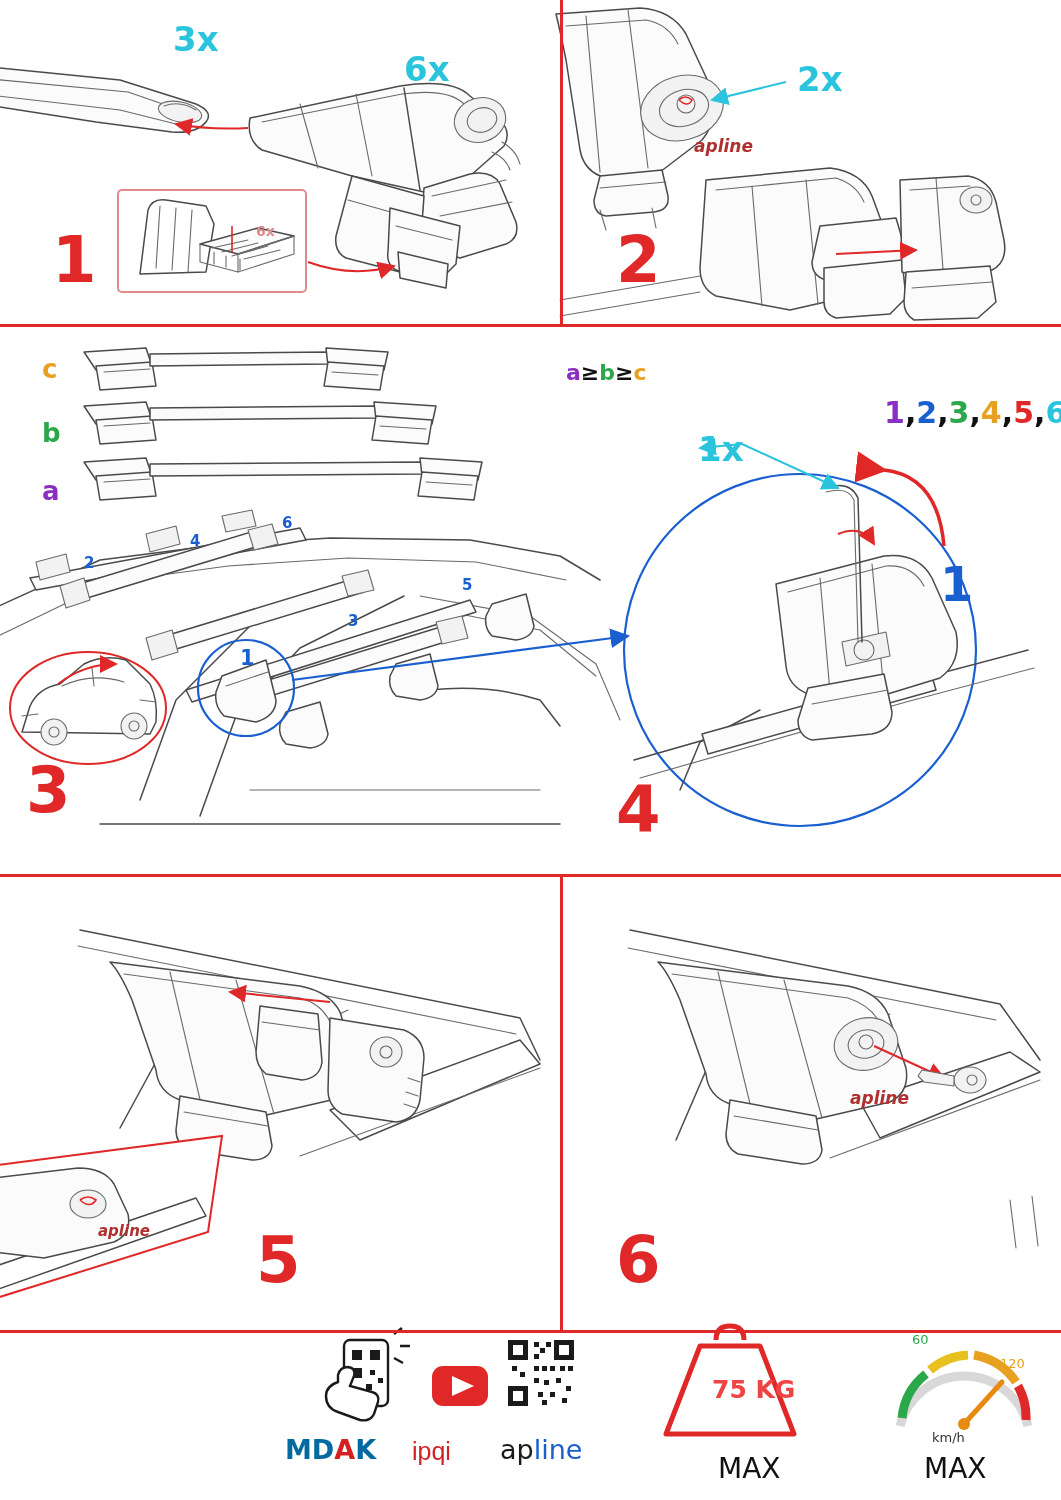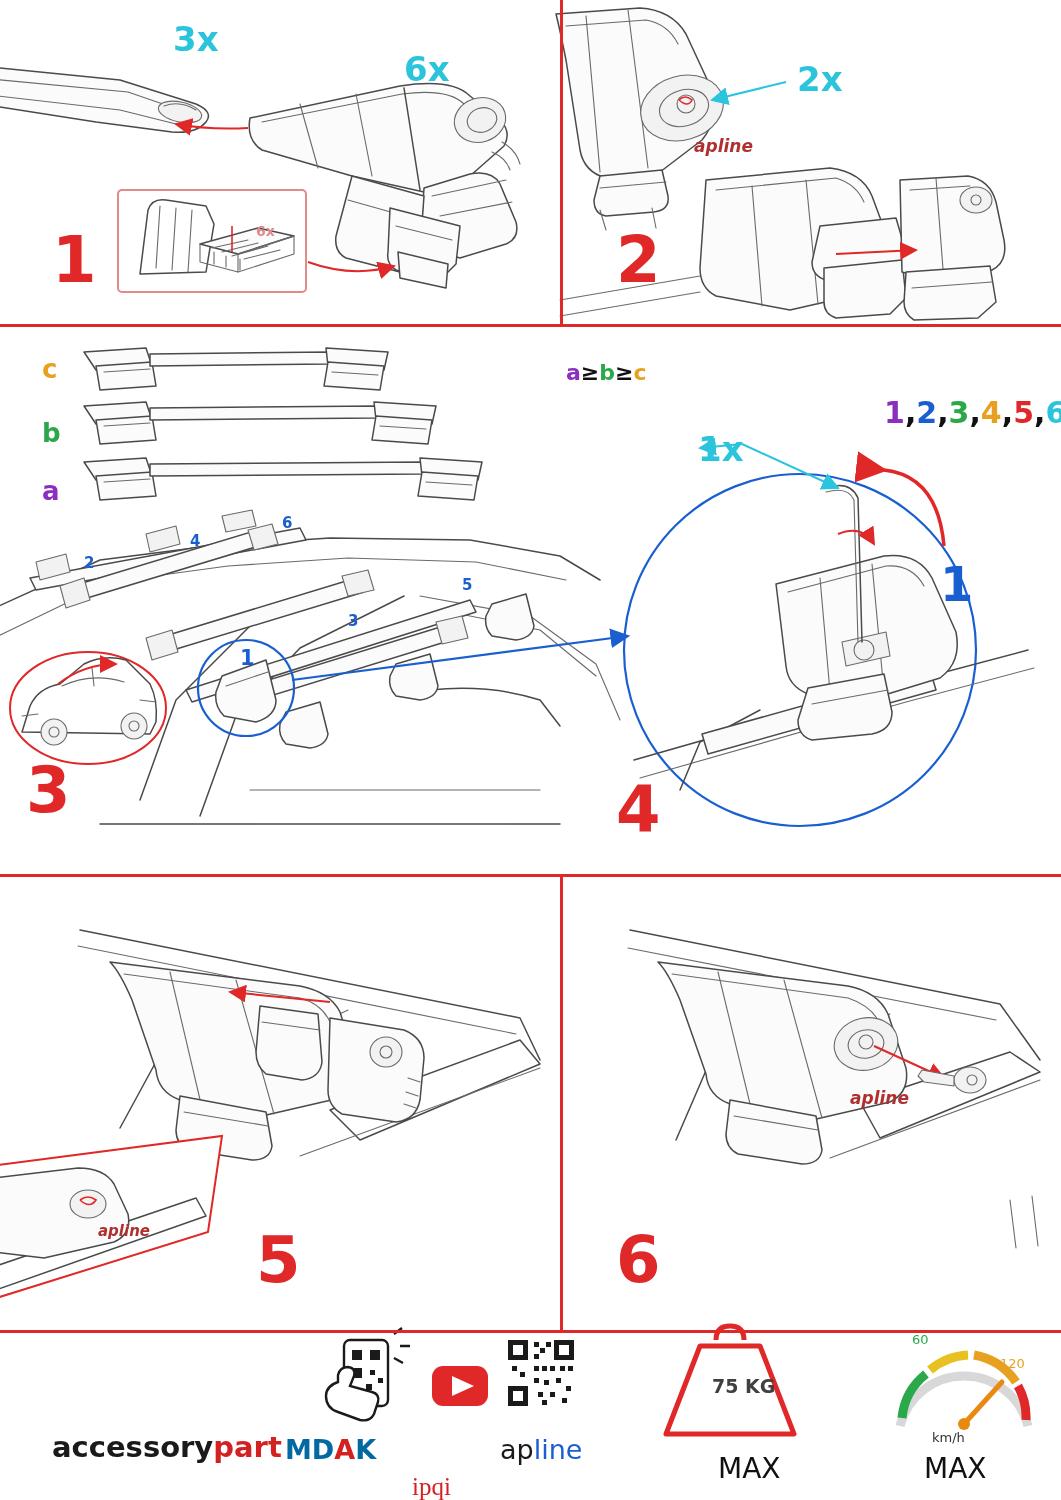--- a/index.html
+++ b/index.html
@@ -114,26 +114,25 @@
     font-weight: 700;
     font-size: 27px;
     white-space: nowrap;
   }
   .mdak .m1 { color: #0369a1; }
   .mdak .m2 { color: #d42020; }
 
   .ipqi {
     position: absolute;
     left: 412px; top: 1437px;
-    font-family: Liberation Serif, serif;
+    font-family: Liberation Sans, sans-serif;
     font-weight: 400;
     font-size: 25px;
     color: #d42020;
     white-space: nowrap;
-    margin-top: 36px;
   }
 
   .apline {
     position: absolute;
     left: 500px; top: 1434px;
     font-family: "DejaVu Sans", sans-serif;
     font-weight: 400;
     font-size: 27px;
     white-space: nowrap;
   }
@@ -146,22 +145,22 @@
     font-weight: 400;
     font-size: 28px;
     color: #111;
   }
 
   .weighttext {
     position: absolute;
     left: 712px; top: 1375px;
     font-family: "DejaVu Sans", sans-serif;
     font-weight: 700;
-    font-size: 19px;
-    color: #404040;
+    font-size: 25px;
+    color: #ef4444;
     white-space: nowrap;
   }
 
   svg { display: block; }
   .layer { position: absolute; left: 0; top: 0; }
 </style>
 </head>
 <body>
 
 <div class="page">
@@ -534,23 +533,20 @@
 
   <div class="bluenum" style="left:240px; top:648px; font-size:21px">1</div>
   <div class="bluenum" style="left:84px; top:556px; font-size:15px">2</div>
   <div class="bluenum" style="left:348px; top:614px; font-size:15px">3</div>
   <div class="bluenum" style="left:190px; top:534px; font-size:15px">4</div>
   <div class="bluenum" style="left:462px; top:578px; font-size:15px">5</div>
   <div class="bluenum" style="left:282px; top:516px; font-size:15px">6</div>
 
   <div class="bluenum" style="left:940px; top:560px; font-size:48px">1</div>
 
-  <div class="brand">
-    <span class="b1">accessory</span><span class="b2">part</span>
-  </div>
   <div class="mdak">
     <span class="m1">MD</span><span class="m2">A</span><span class="m1">K</span>
   </div>
   <div class="ipqi">ipqi</div>
   <div class="apline">
     <span class="a1">ap</span><span class="a2">line</span>
   </div>
 
   <div class="weighttext">75 KG</div>
   <div class="maxlabel" style="left:718px; top:1452px">MAX</div>

